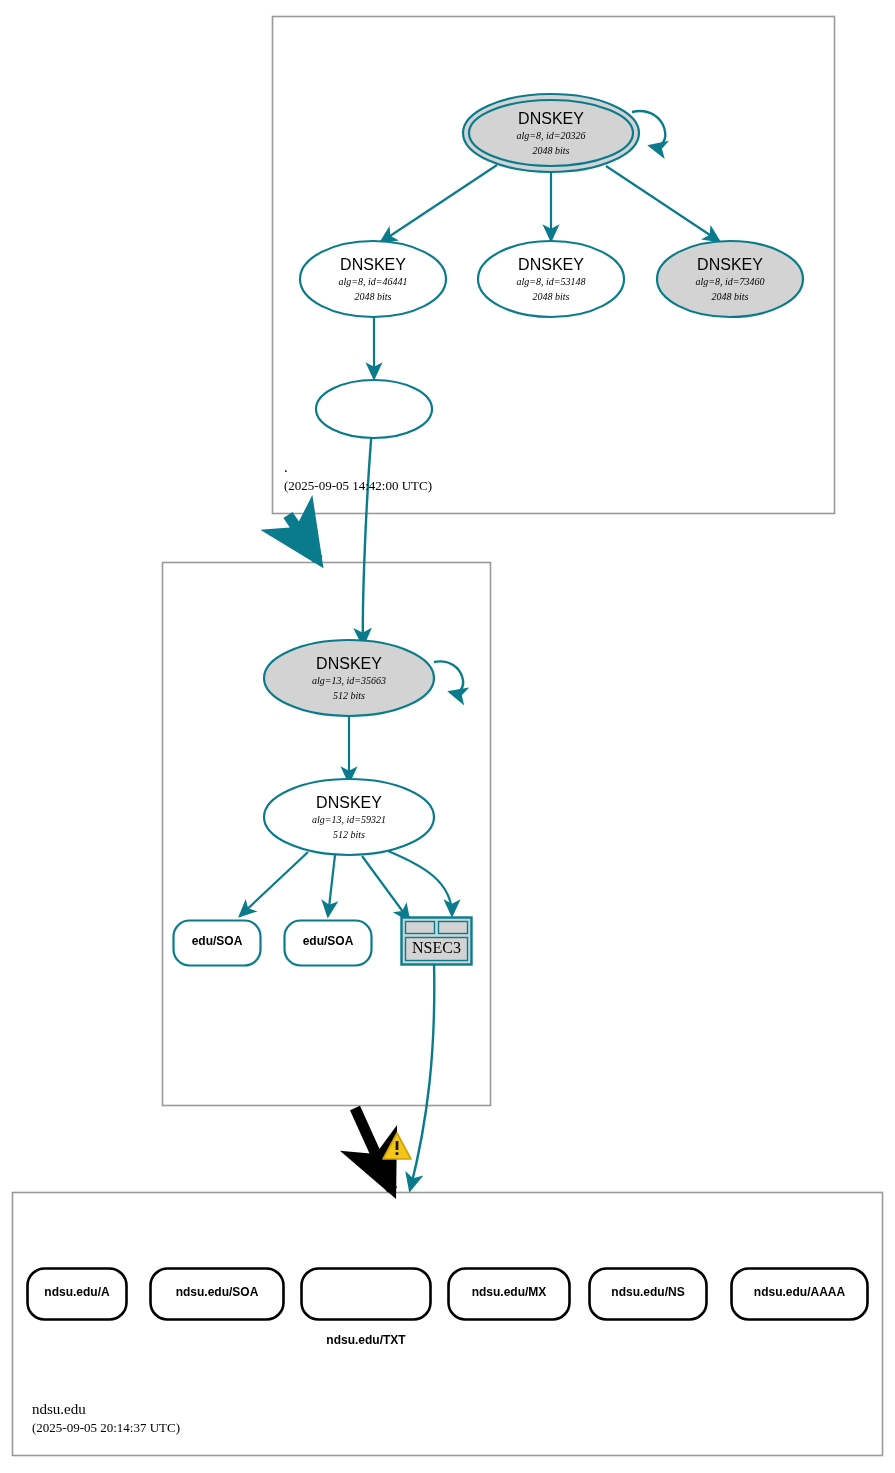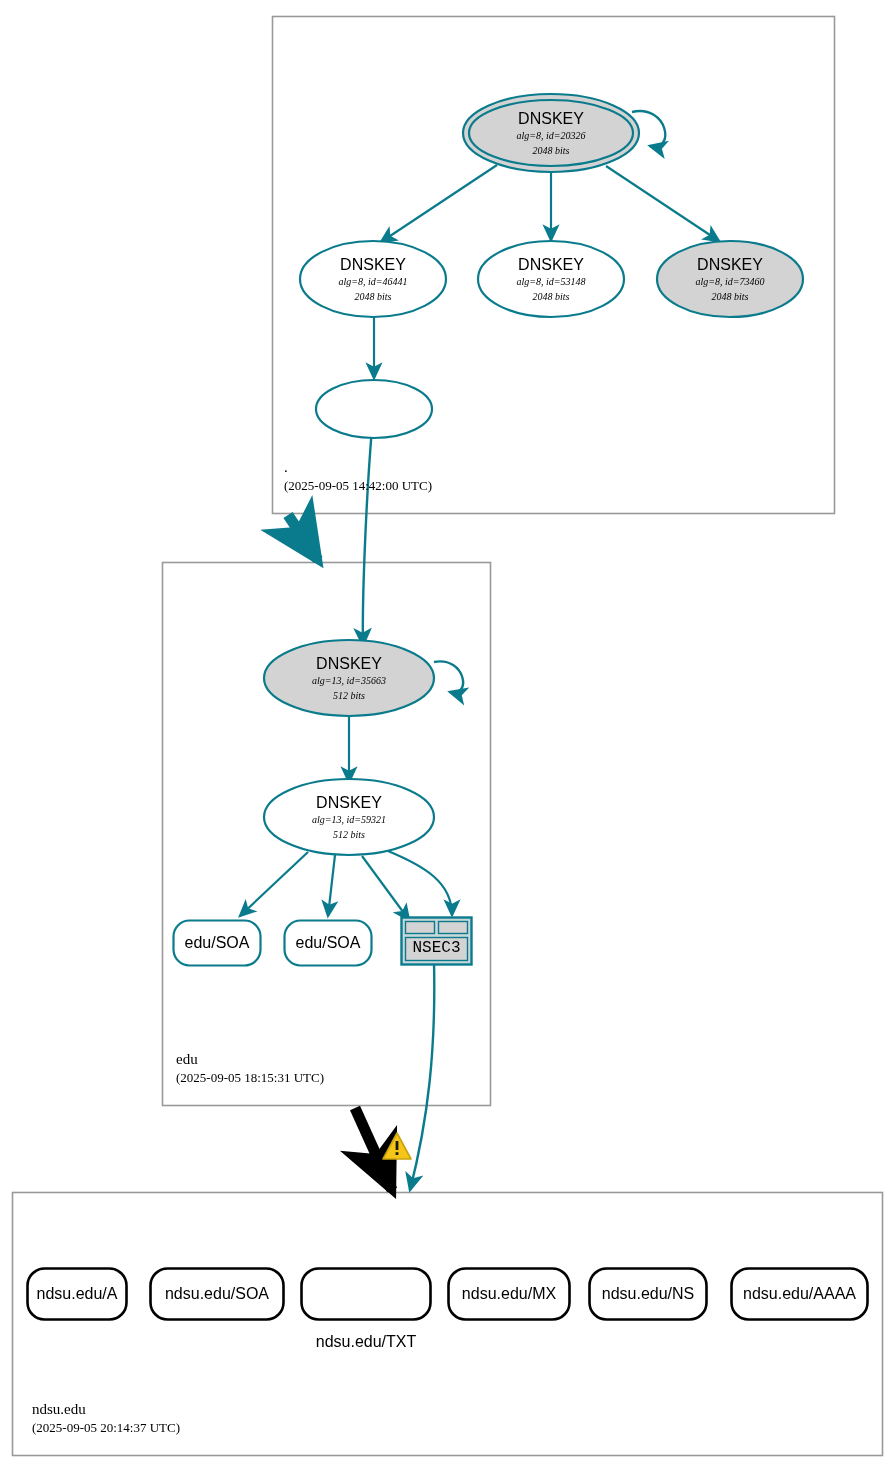--- a/index.html
+++ b/index.html
@@ -10,23 +10,23 @@
   .zone-label{position:absolute;font-family:"Liberation Serif", serif;
               color:#000;white-space:nowrap;}
   .zone-name{font-size:15px;line-height:19px;}
   .zone-time{font-size:13px;line-height:18px;}
   .node-text{position:absolute;text-align:center;white-space:nowrap;
              pointer-events:none;}
   .t1{font-family:"Liberation Sans", sans-serif;font-size:16px;color:#000;
       line-height:18px;}
   .t2{font-family:"Liberation Serif", serif;font-size:10px;color:#000;
       line-height:15px;font-style:italic;}
-  .rrset-text{font-family:"Liberation Sans", sans-serif;font-size:16px;
-              color:#000;}
-  .nsec-text{font-family:Liberation Mono, monospace;font-size:16px;color:#000;}
+  .rrset-text{font-family:"Liberation Sans", sans-serif;font-size:12px;
+              color:#000;font-weight:bold;}
+  .nsec-text{font-family:Liberation Serif, serif;font-size:16px;color:#000;}
 </style>
 </head>
 <body>
 
 <div id="stage">
 
   <svg id="canvas" viewBox="0 0 895 1473">
     <defs>
       <marker id="ah-teal" markerWidth="9" markerHeight="9" refX="7.2" refY="4.5" orient="auto" markerUnits="strokeWidth">
         <path d="M0,0.6 L8.4,4.5 L0,8.4 L2.1,4.5 Z" fill="#0a7b8c"></path>
@@ -147,24 +147,20 @@
     <div class="t1">DNSKEY</div>
     <div class="t2">alg=13, id=59321</div>
     <div class="t2">512 bits</div>
   </div>
 
   <div class="node-text rrset-text" style="left:173px;top:934px;width:88px;">edu/SOA</div>
   <div class="node-text rrset-text" style="left:284px;top:934px;width:88px;">edu/SOA</div>
 
   <div class="node-text nsec-text" style="left:405px;top:939px;width:63px;">NSEC3</div>
 
-  <div class="zone-label" style="left:176px;top:1050px;">
-    <div class="zone-name">edu</div>
-    <div class="zone-time">(2025-09-05 18:15:31 UTC)</div>
-  </div>
 
   <div class="node-text rrset-text" style="left:27px;top:1285px;width:100px;">ndsu.edu/A</div>
   <div class="node-text rrset-text" style="left:150px;top:1285px;width:134px;">ndsu.edu/SOA</div>
   <div class="node-text rrset-text" style="left:301px;top:1285px;width:130px;margin-top:48px;">ndsu.edu/TXT</div>
   <div class="node-text rrset-text" style="left:448px;top:1285px;width:122px;">ndsu.edu/MX</div>
   <div class="node-text rrset-text" style="left:589px;top:1285px;width:118px;">ndsu.edu/NS</div>
   <div class="node-text rrset-text" style="left:731px;top:1285px;width:137px;">ndsu.edu/AAAA</div>
 
   <div class="zone-label" style="left:32px;top:1400px;">
     <div class="zone-name">ndsu.edu</div>

